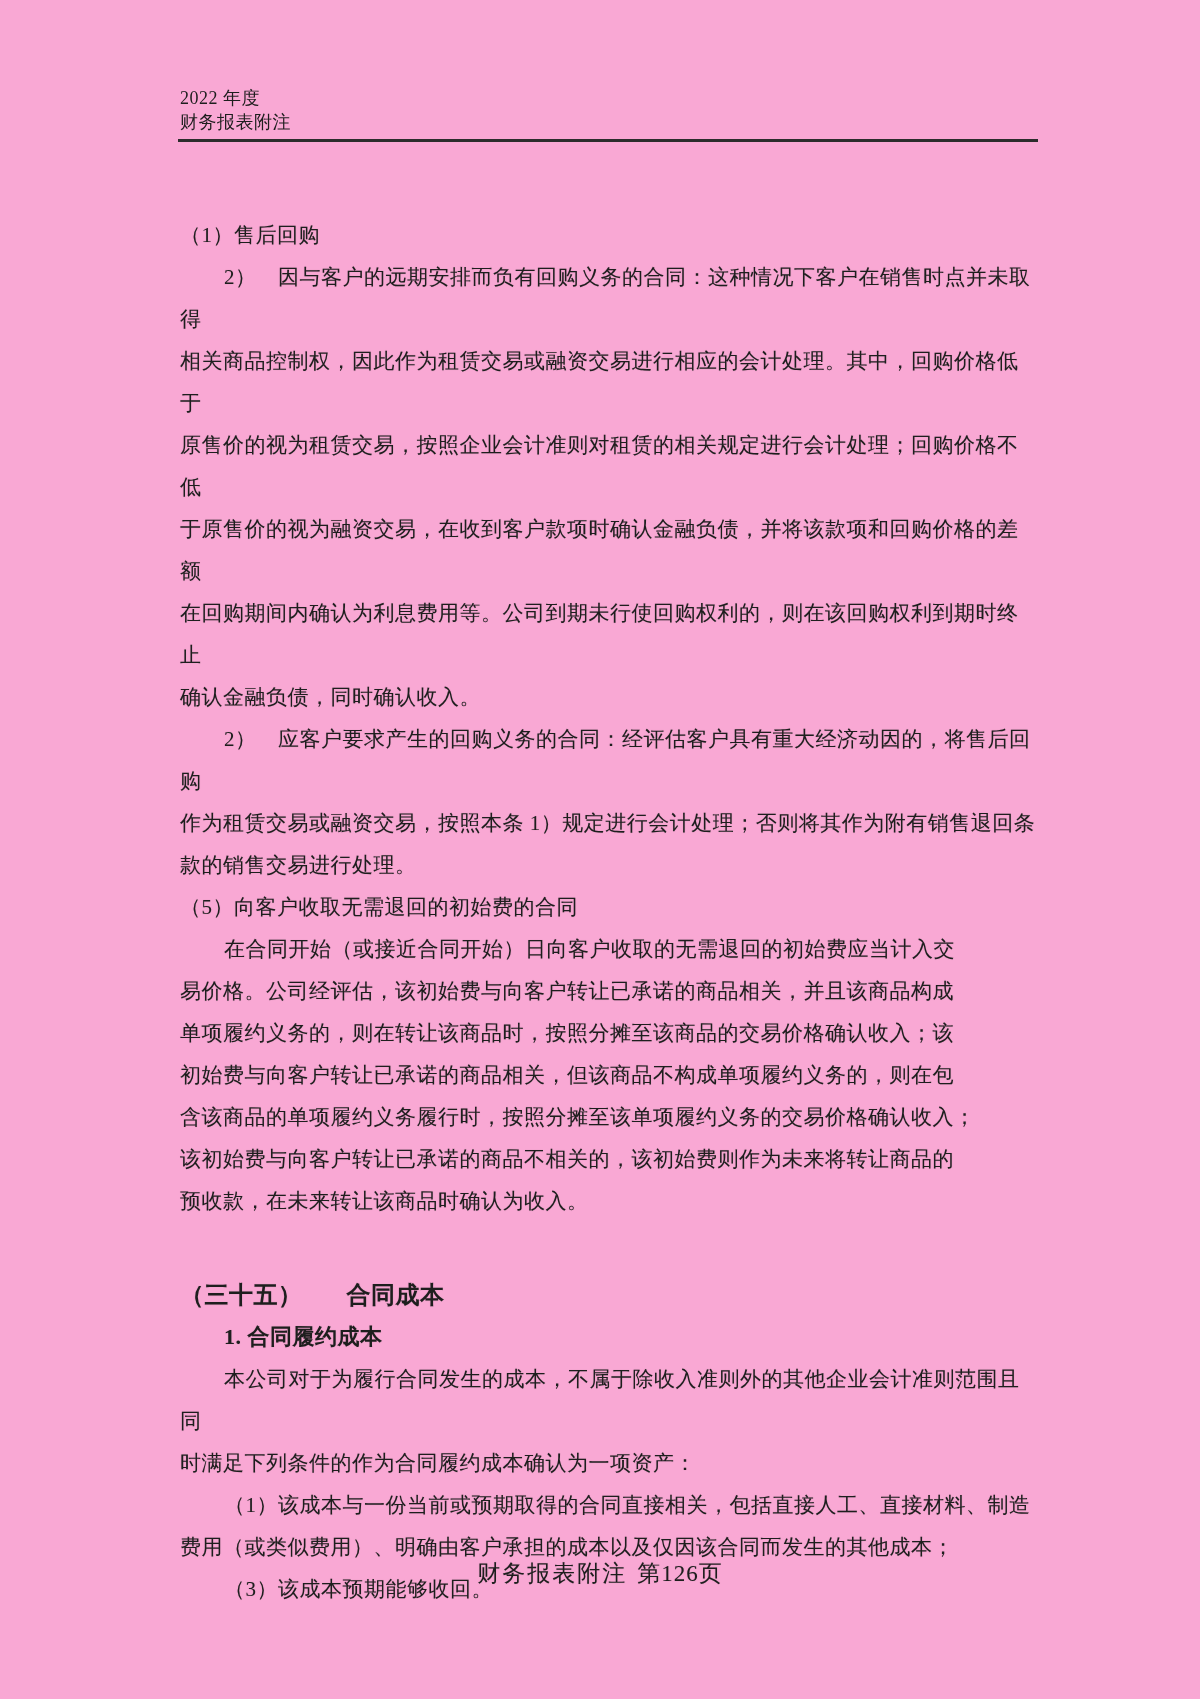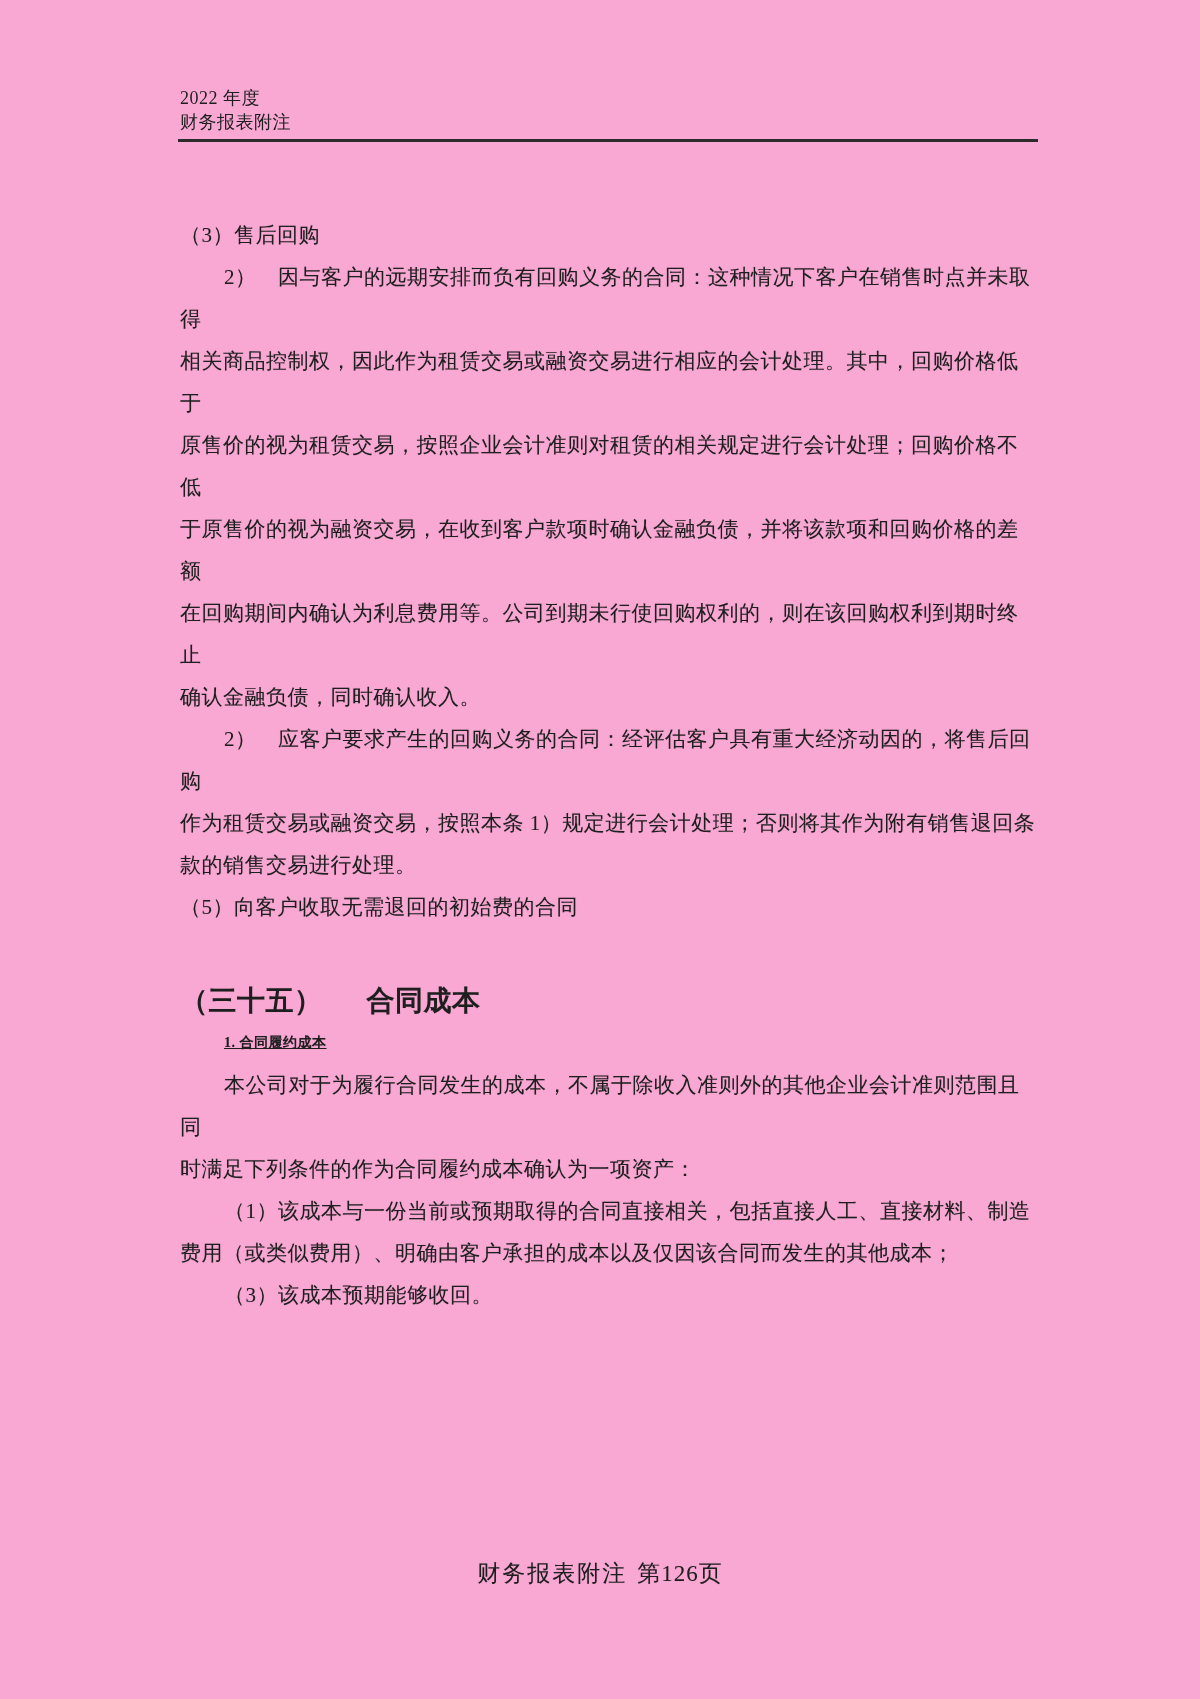--- a/index.html
+++ b/index.html
@@ -50,28 +50,27 @@
     white-space: pre-line;
   }
   .para-indent   { text-indent: 44px; }            
   .block-inset   { margin-left: 88px; }            
   .block-inset-indent { margin-left: 88px; text-indent: 44px; } 
   .sub-heading   { margin-left: 128px; }           
   .section-heading {
     margin-top: 10px !important;
     margin-left: 42px;
     font-weight: bold;
-    font-size: 28px;
+    font-size: 24px;
   }
   .section-heading .section-num { margin-right: 44px; }
   .bold-sub {
     font-weight: bold;
-    font-size: 14px;
+    font-size: 22px;
     text-indent: 44px;
-    text-decoration: underline;
   }
   
   .footer {
     position: absolute;
     top: 1558px;
     left: 0;
     width: 1200px;
     text-align: center;
     text-shadow: 0 0 1px rgba(50,50,50,0.25);
   }
@@ -84,35 +83,42 @@
 <div class="page">
 
   <header class="header">
     <div>2022 年度</div>
     <div>财务报表附注</div>
     <hr class="header-rule">
   </header>
 
   <main class="body-text">
 
-    <p class="sub-heading">（3）售后回购</p>
+    <p class="sub-heading">（1）售后回购</p>
 
     <p class="para-indent">2）　因与客户的远期安排而负有回购义务的合同：这种情况下客户在销售时点并未取得
 相关商品控制权，因此作为租赁交易或融资交易进行相应的会计处理。其中，回购价格低于
 原售价的视为租赁交易，按照企业会计准则对租赁的相关规定进行会计处理；回购价格不低
 于原售价的视为融资交易，在收到客户款项时确认金融负债，并将该款项和回购价格的差额
 在回购期间内确认为利息费用等。公司到期未行使回购权利的，则在该回购权利到期时终止
 确认金融负债，同时确认收入。</p>
 
     <p class="para-indent">2）　应客户要求产生的回购义务的合同：经评估客户具有重大经济动因的，将售后回购
 作为租赁交易或融资交易，按照本条 1）规定进行会计处理；否则将其作为附有销售退回条
 款的销售交易进行处理。</p>
 
     <p class="sub-heading">（5）向客户收取无需退回的初始费的合同</p>
 
+    <p class="block-inset-indent">在合同开始（或接近合同开始）日向客户收取的无需退回的初始费应当计入交
+易价格。公司经评估，该初始费与向客户转让已承诺的商品相关，并且该商品构成
+单项履约义务的，则在转让该商品时，按照分摊至该商品的交易价格确认收入；该
+初始费与向客户转让已承诺的商品相关，但该商品不构成单项履约义务的，则在包
+含该商品的单项履约义务履行时，按照分摊至该单项履约义务的交易价格确认收入；
+该初始费与向客户转让已承诺的商品不相关的，该初始费则作为未来将转让商品的
+预收款，在未来转让该商品时确认为收入。</p>
 
     <p class="section-heading">
       <span class="section-num">（三十五）</span><span>合同成本</span>
     </p>
 
     <p class="bold-sub">1. 合同履约成本</p>
 
     <p class="para-indent">本公司对于为履行合同发生的成本，不属于除收入准则外的其他企业会计准则范围且同
 时满足下列条件的作为合同履约成本确认为一项资产：</p>
 

